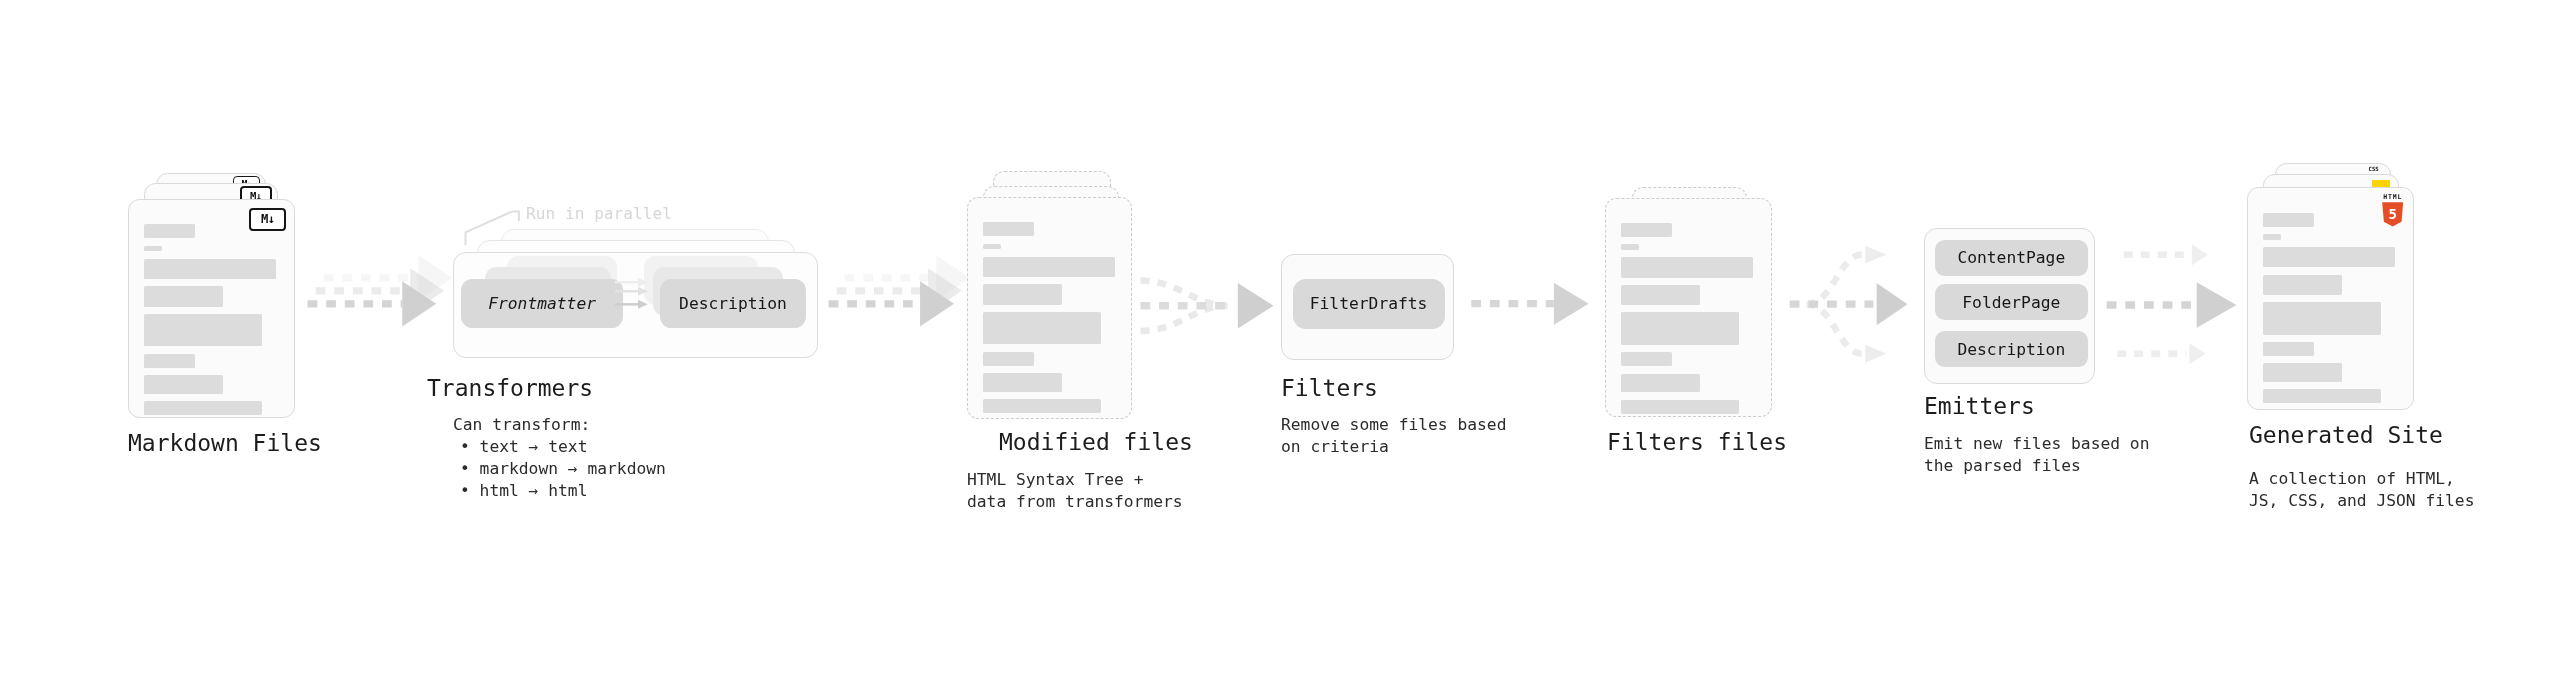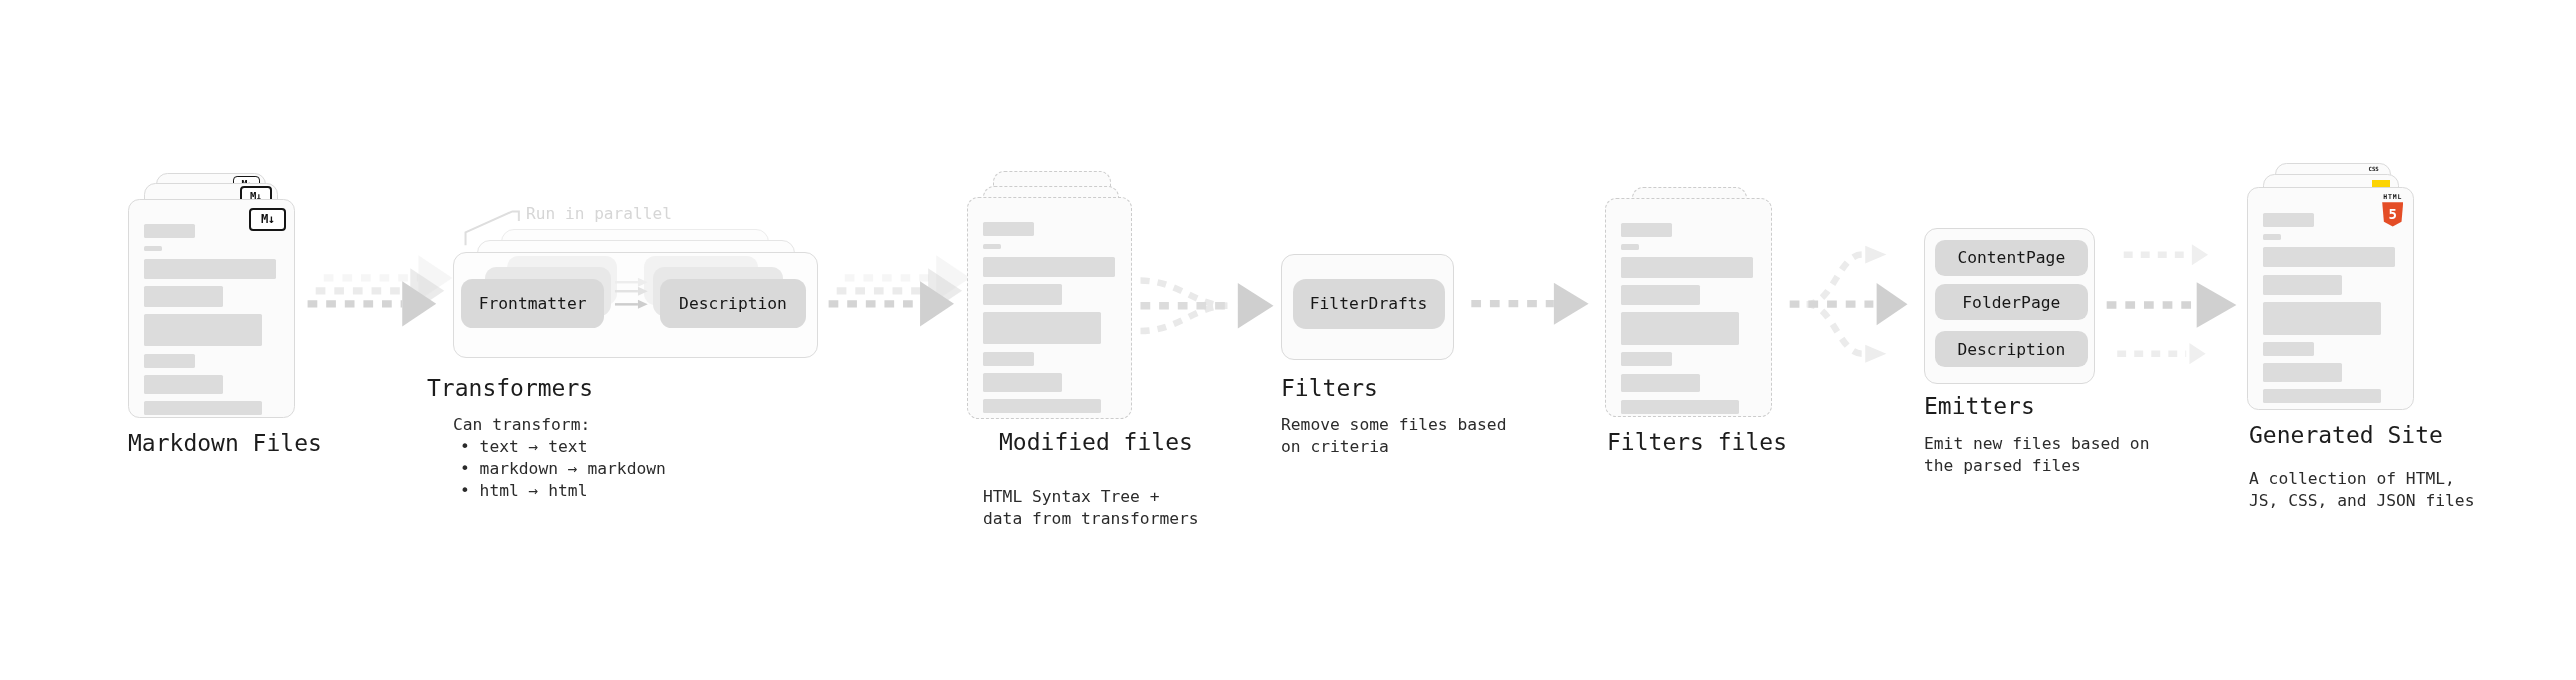--- a/index.html
+++ b/index.html
@@ -109,21 +109,21 @@
 
   <div class="abs" style="left:453px;top:229px;width:382px;height:132px;">
     <div class="t-layer back" style="left:48px;top:0;width:268px;height:106px;"></div>
     <div class="t-layer mid" style="left:23.6px;top:11.4px;width:318px;height:106px;"></div>
     <div class="t-layer" style="left:0;top:23px;width:365px;height:106px;"></div>
 
     <div class="pill ghost2" style="left:54px;top:27px;width:110px;height:49px;"></div>
     <div class="pill ghost2" style="left:191px;top:27px;width:114px;height:49px;"></div>
     <div class="pill ghost1" style="left:32px;top:38px;width:126px;height:49px;"></div>
     <div class="pill ghost1" style="left:200px;top:38px;width:130px;height:49px;"></div>
-    <div class="pill" style="left:8.1px;top:50px;width:143px;height:49px;">Frontmatter</div>
+    <div class="pill" style="left:8.1px;top:50px;width:162px;height:49px;font-style:italic;">Frontmatter</div>
     <div class="pill" style="left:207px;top:50px;width:146px;height:49px;">Description</div>
 
     <svg class="abs" style="left:157px;top:45px;" width="46" height="41" viewBox="0 0 56 50">
       <g>
           <line x1="6" y1="10" x2="34" y2="10" stroke="#ededed" stroke-width="3"></line>
           <path d="M34,4.5 L46,10 L34,15.5 Z" fill="#ededed"></path>
         </g>
       <g>
           <line x1="6" y1="21" x2="34" y2="21" stroke="#e2e2e2" stroke-width="3"></line>
           <path d="M34,15.5 L46,21 L34,26.5 Z" fill="#e2e2e2"></path>
@@ -173,21 +173,21 @@
           <div class="doc-line" style="width: 132px; height: 20.3px;"></div>
           <div class="doc-line" style="width: 79px; height: 20.3px;"></div>
           <div class="doc-line" style="width: 118px; height: 32.5px;"></div>
           <div class="doc-line" style="width: 51px; height: 14px;"></div>
           <div class="doc-line" style="width: 79px; height: 18.7px;"></div>
           <div class="doc-line" style="width: 118px; height: 14px;"></div>
         </div>
     </div>
   </div>
   <div class="stage-title" style="left:967px;top:430px;margin-left:32px;">Modified files</div>
-  <div class="stage-desc" style="left:967px;top:486px;margin-left:16px;">
+  <div class="stage-desc" style="left:967px;top:469px;">
     <div>HTML Syntax Tree +</div>
     <div>data from transformers</div>
   </div>
 
   <svg class="abs" style="left:1134px;top:244px;" width="146" height="130" viewBox="0 0 180 160">
     <path d="M8,45 C55,45 75,76 115,76" fill="none" stroke="#e9e9e9" stroke-width="8" stroke-dasharray="11 10"></path>
     <path d="M8,107 C55,107 75,76 115,76" fill="none" stroke="#e9e9e9" stroke-width="8" stroke-dasharray="11 10"></path>
     <line x1="8" y1="76" x2="122" y2="76" stroke="#dcdcdc" stroke-width="9" stroke-dasharray="12 11"></line>
     <path d="M128,48 L172,76 L128,104 Z" fill="#cfcfcf"></path>
   </svg>

